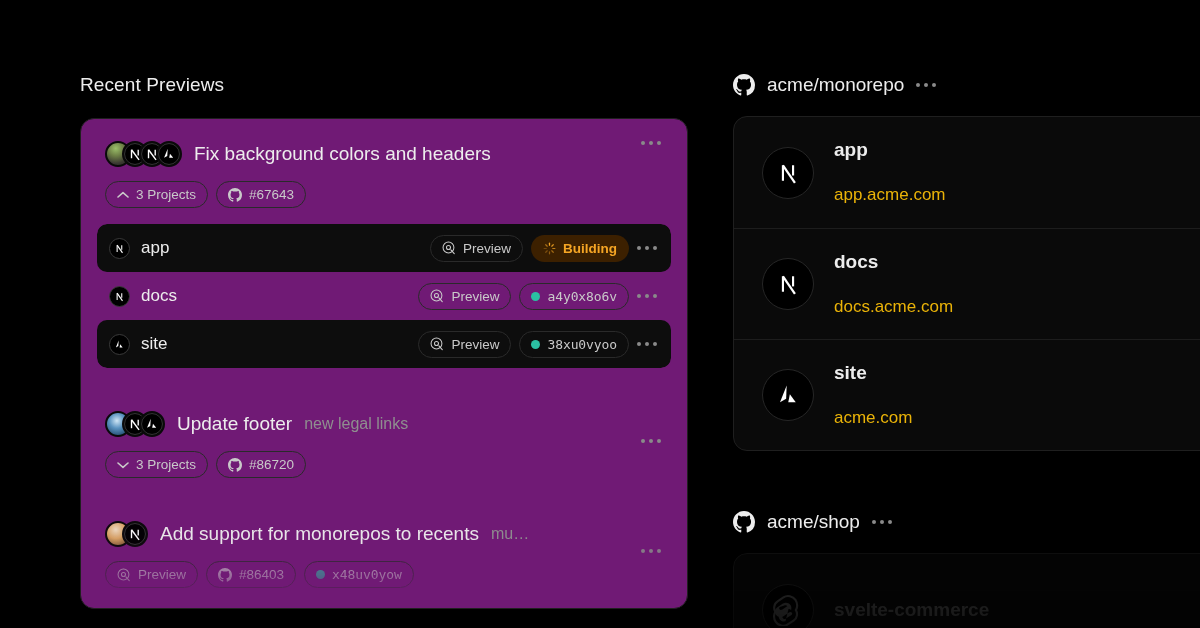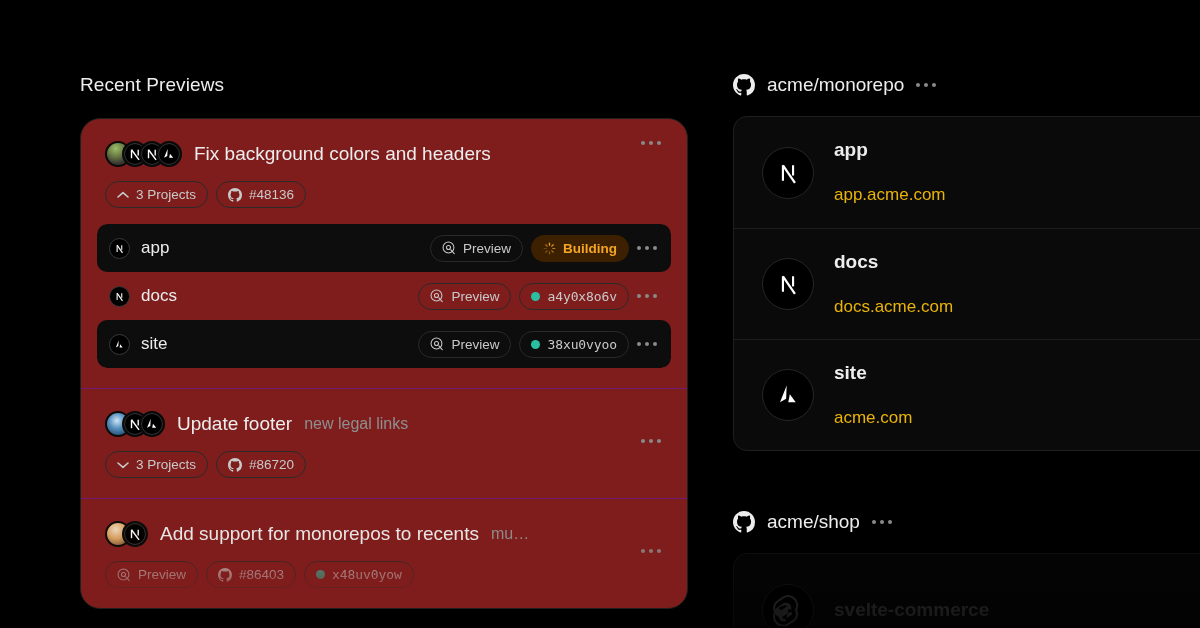--- a/index.html
+++ b/index.html
@@ -13,23 +13,23 @@
 
   
   .left-col {
     position: absolute; left: 80px; top: 74px; width: 608px;
   }
   .section-title {
     font-size: 19px; color: #ededed; font-weight: 400;
     letter-spacing: .1px; margin-bottom: 22px;
   }
   .previews-card {
-    background: #7f1d1d;
+    background: #701a75;
     border: 1px solid #1f1f1f;
-    border-radius: 20px;
+    border-radius: 14px;
     overflow: hidden;
   }
   .preview-item { position: relative; padding: 22px 0 20px 0; }
   .preview-item + .preview-item { border-top: 1px solid #701a75; }
 
   .pi-head {
     display:flex; align-items:center; gap:12px; padding: 0 24px;
   }
   .avatars { display:flex; align-items:center; }
   .av {
@@ -179,21 +179,21 @@
           <span class="chip">
             <svg width="12" height="8" viewBox="0 0 12 8">
                 <path d="M1 6 L6 1.6 L11 6" stroke="#c9c9c9" stroke-width="1.6" fill="none" stroke-linecap="round" stroke-linejoin="round"></path>
               </svg>
             <span>3 Projects</span>
           </span>
           <span class="chip">
             <svg width="14" height="14" viewBox="0 0 16 16">
                 <path fill="#c9c9c9" d="M8 0C3.58 0 0 3.58 0 8c0 3.54 2.29 6.53 5.47 7.59.4.07.55-.17.55-.38 0-.19-.01-.82-.01-1.49-2.01.37-2.53-.49-2.69-.94-.09-.23-.48-.94-.82-1.13-.28-.15-.68-.52-.01-.53.63-.01 1.08.58 1.23.82.72 1.21 1.87.87 2.33.66.07-.52.28-.87.51-1.07-1.78-.2-3.64-.89-3.64-3.95 0-.87.31-1.59.82-2.15-.08-.2-.36-1.02.08-2.12 0 0 .67-.21 2.2.82.64-.18 1.32-.27 2-.27s1.36.09 2 .27c1.53-1.04 2.2-.82 2.2-.82.44 1.1.16 1.92.08 2.12.51.56.82 1.27.82 2.15 0 3.07-1.87 3.75-3.65 3.95.29.25.54.73.54 1.48 0 1.07-.01 1.93-.01 2.2 0 .21.15.46.55.38A8.01 8.01 0 0 0 16 8c0-4.42-3.58-8-8-8z"></path>
               </svg>
-            <span>#48136</span>
+            <span>#67643</span>
           </span>
         </div>
 
         <div class="proj-list">
           <div class="proj-row alt">
             <span class="proj-icon">
               <svg viewBox="0 0 24 24">
                   <path d="M8.2 6.6v10.8" stroke="#fff" stroke-width="1.7" fill="none"></path>
                   <path d="M8.2 6.6L16.8 19" stroke="#fff" stroke-width="1.8" fill="none"></path>
                   <path d="M15.6 6.6v7.2" stroke="#fff" stroke-width="1.7" fill="none"></path>

